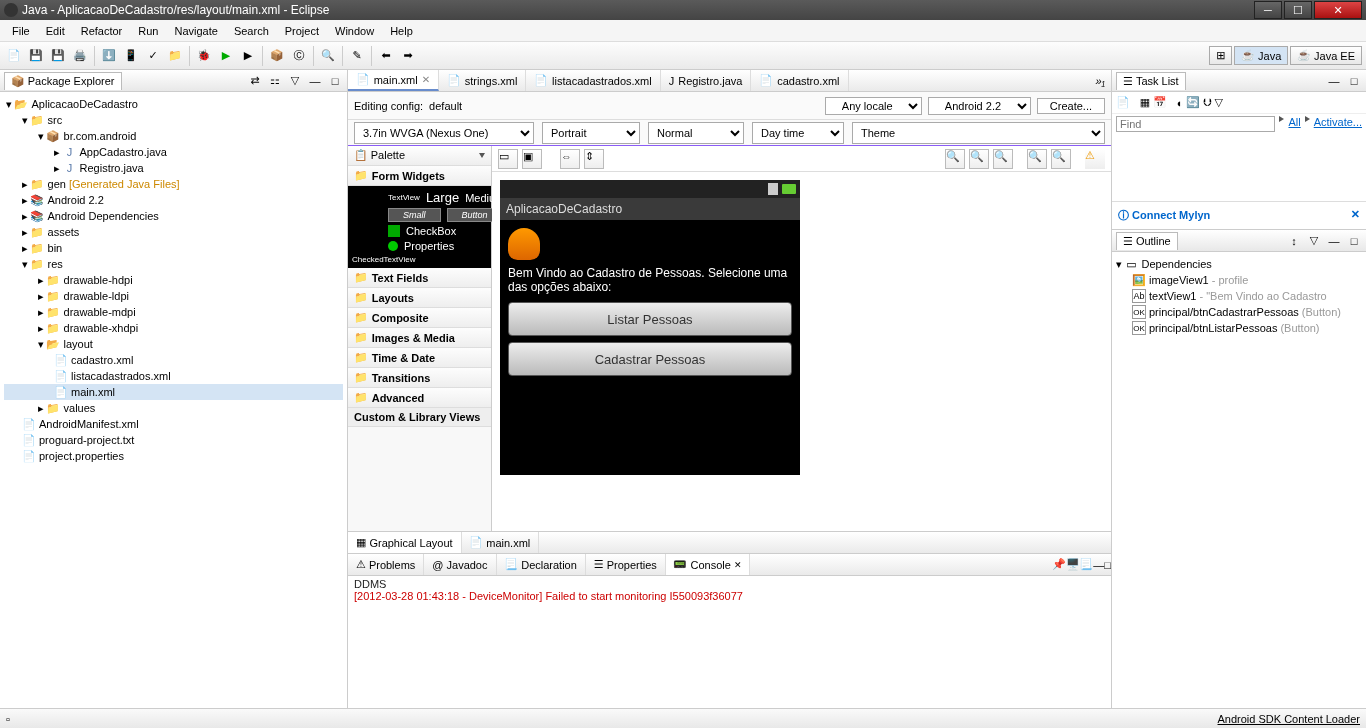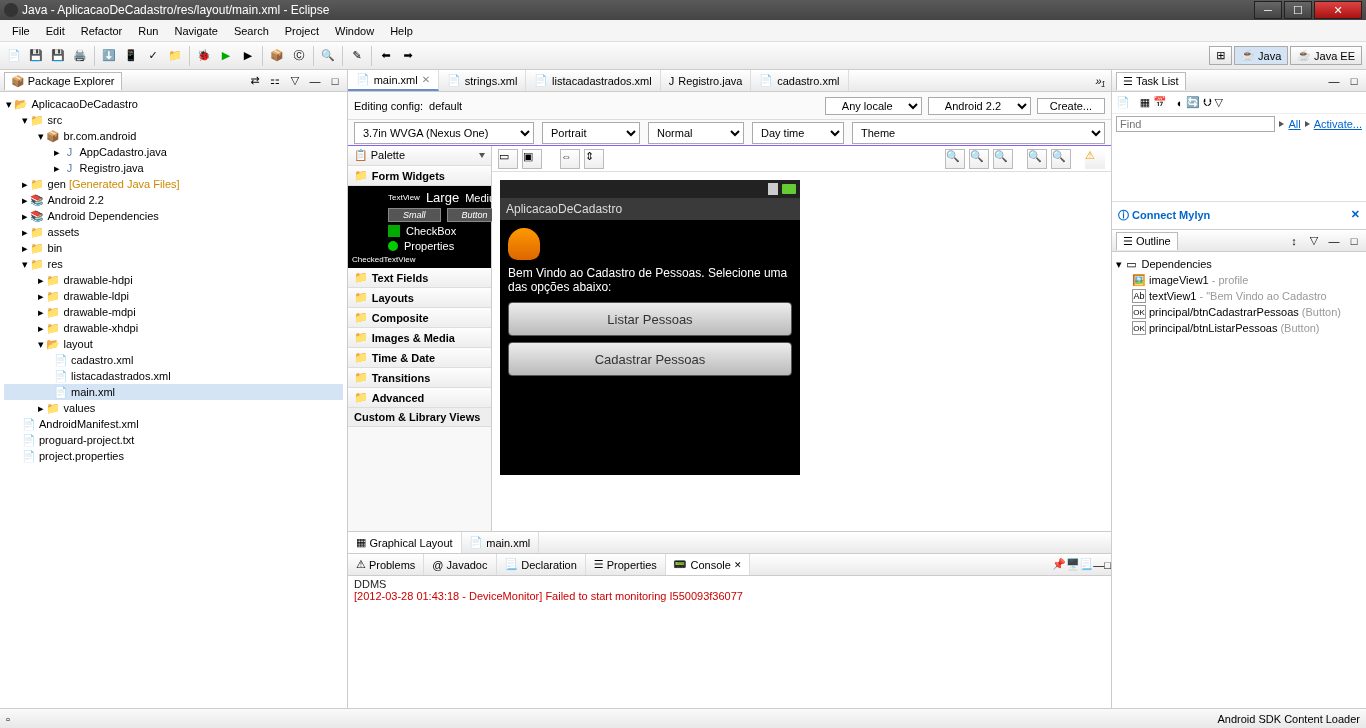--- a/index.html
+++ b/index.html
@@ -70,41 +70,41 @@
 .phone-avatar { width: 32px; height: 32px; background: linear-gradient(#f90,#d60); border-radius: 50% 50% 30% 30%; margin: 4px; position: relative; }
 .phone-text { font-size: 12px; padding: 2px 4px; }
 .phone-btn { margin: 6px 4px; height: 34px; background: linear-gradient(#ededed,#bababa); border: 1px solid #555; border-radius: 4px; display: flex; align-items: center; justify-content: center; color: #333; font-size: 13px; }
 
 .editor-bottom-tabs { height: 22px; background: linear-gradient(#fff,#eaeaea); border-top: 1px solid #ccc; display: flex; }
 .editor-bottom-tabs .btab { padding: 2px 8px; border-right: 1px solid #ddd; display: flex; align-items: center; gap: 3px; }
 .editor-bottom-tabs .btab.active { background: #fff; }
 
 .rightpanel { width: 255px; display: flex; flex-direction: column; border-left: 1px solid #ccc; }
 .tasklist { height: 160px; display: flex; flex-direction: column; border-bottom: 1px solid #ccc; }
-.taskfind { display: flex; padding: 2px 4px; gap: 4px; align-items: center; }
+.taskfind { display: flex; padding: 2px 4px; gap: 4px; align-items: flex-start; }
 .taskfind input { flex: 1; border: 1px solid #aaa; padding: 1px 3px; }
 .tl-toolbar { height: 22px; display: flex; align-items: center; gap: 3px; padding: 0 4px; border-bottom: 1px solid #eee; }
 .connect-mylyn { padding: 6px; font-size: 11px; border-top: 1px solid #ddd; }
 .connect-mylyn a { color: #06c; }
 .connect-mylyn .hd { font-weight: bold; color: #06c; display: flex; justify-content: space-between; }
 
 .outline { flex: 1; display: flex; flex-direction: column; }
 .outline-body { flex: 1; padding: 4px; overflow: auto; }
 
 .bottom { height: 155px; border-top: 1px solid #ccc; display: flex; flex-direction: column; }
 .btabs { height: 22px; background: linear-gradient(#fff,#eaeaea); border-bottom: 1px solid #ccc; display: flex; align-items: center; }
 .btabs .tab { padding: 2px 8px; border-right: 1px solid #ddd; display: flex; align-items: center; gap: 3px; height: 100%; }
 .btabs .tab.active { background: #fff; }
 .btabs .spacer { flex: 1; }
 .console { flex: 1; padding: 2px 6px; font-family: Consolas, monospace; background: #fff; }
 .console .title { color: #222; }
 .console .err { color: #c00; }
 
 .statusbar { height: 20px; background: linear-gradient(#fafafa,#e8e8e8); border-top: 1px solid #ccc; display: flex; align-items: center; padding: 0 6px; }
-.statusbar .right { margin-left: auto; }
+.statusbar .right { margin-left: auto; text-decoration: underline; }
 .triangle { width: 0; height: 0; border-left: 3px solid transparent; border-right: 3px solid transparent; border-top: 5px solid #555; display: inline-block; }
 .triangler { border-top: 3px solid transparent; border-bottom: 3px solid transparent; border-left: 5px solid #555; display: inline-block; width: 0; height: 0; }
 </style>
 </head>
 <body>
 
 <div class="titlebar">
   <div class="ticon"></div>
   <div class="title">Java - AplicacaoDeCadastro/res/layout/main.xml - Eclipse</div>
   <div class="winbtns">

